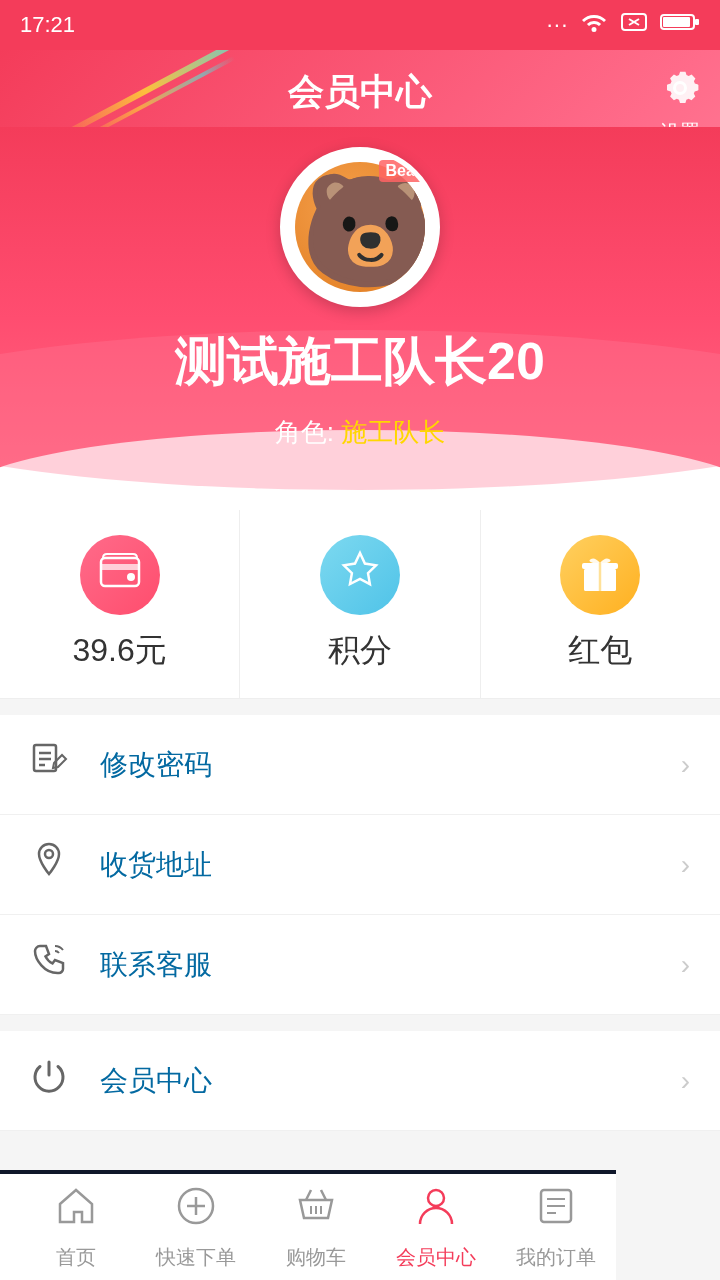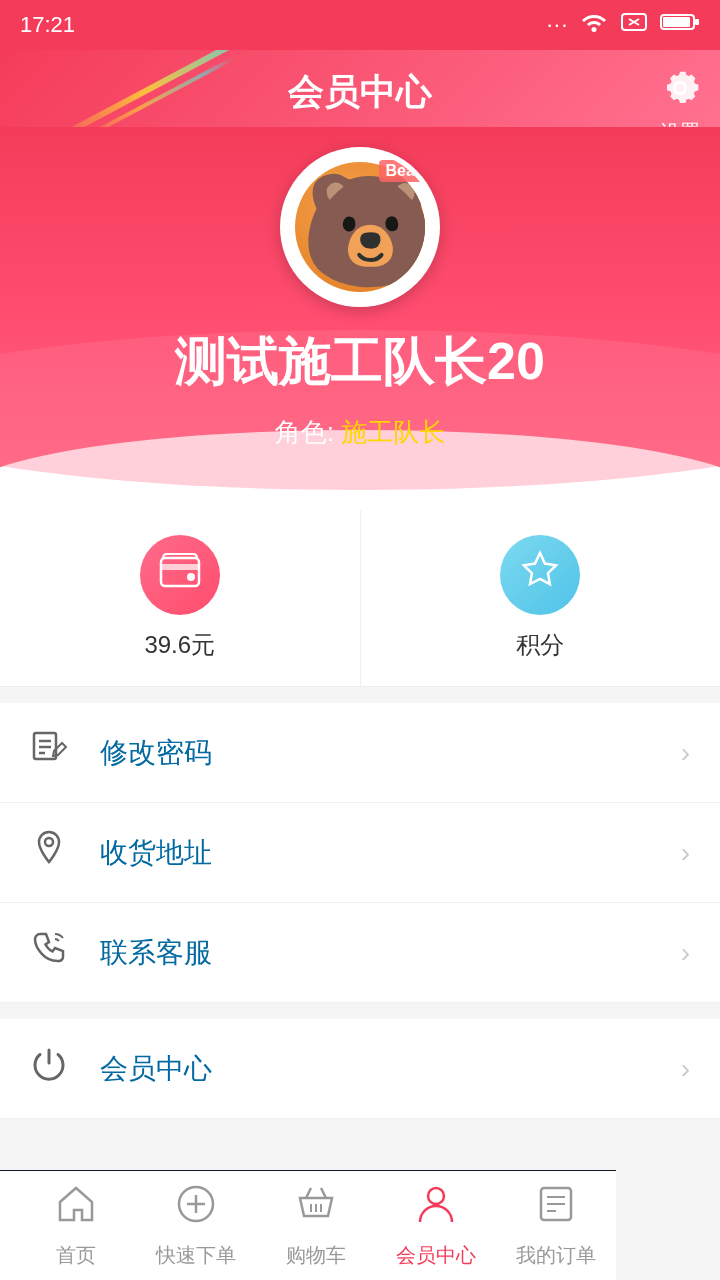--- a/index.html
+++ b/index.html
@@ -188,21 +188,21 @@
       background: linear-gradient(135deg, #7dd9f0, #4fc3e8);
     }
     .stat-icon-circle.gold {
       background: linear-gradient(135deg, #ffd060, #ffb020);
     }
     .stat-icon {
       font-size: 38px;
       color: white;
     }
     .stat-label {
-      font-size: 24px;
+      font-size: 32px;
       color: #333;
     }
 
     
     .menu-list {
       background: white;
       margin-top: 16px;
     }
     .menu-item {
       display: flex;
@@ -235,21 +235,21 @@
       margin-top: 16px;
     }
 
     
     .bottom-nav {
       position: fixed;
       bottom: 0;
       left: 0;
       width: 616px;
       background: white;
-      border-top: 1px solid #0f172a;
+      border-top: 4px solid #0f172a;
       display: flex;
       height: 110px;
       padding-left: 16px;
     }
     .nav-item {
       flex: 1;
       display: flex;
       flex-direction: column;
       align-items: center;
       justify-content: center;
@@ -395,20 +395,35 @@
       <div class="stat-icon-circle lightblue">
         <span class="stat-icon">
           <svg width="44" height="44" viewBox="0 0 44 44" fill="none">
             <path d="M22 4l4.9 10.6L38 16.3l-8 7.8 1.9 11-9.9-5.2L12 35.1l1.9-11-8-7.8 11.1-1.7z" stroke="white" stroke-width="2.5" fill="none"></path>
           </svg>
         </span>
       </div>
       <span class="stat-label">积分</span>
     </div>
 
+    <div class="stat-item">
+      <div class="stat-icon-circle gold">
+        <span class="stat-icon">
+          <svg width="42" height="44" viewBox="0 0 42 44" fill="white">
+            <rect x="3" y="14" width="36" height="6" rx="2" fill="white"></rect>
+            <rect x="5" y="20" width="32" height="22" rx="2" fill="white"></rect>
+            <rect x="5" y="20" width="32" height="22" rx="2" stroke="rgba(255,180,0,0.3)" stroke-width="0" fill="white"></rect>
+            <line x1="21" y1="14" x2="21" y2="42" stroke="rgba(255,180,0,0.4)" stroke-width="2.5"></line>
+            <path d="M21 14 Q16 8 12 10 Q8 12 14 14z" fill="white" opacity="0.9"></path>
+            <path d="M21 14 Q26 8 30 10 Q34 12 28 14z" fill="white" opacity="0.9"></path>
+          </svg>
+        </span>
+      </div>
+      <span class="stat-label">红包</span>
+    </div>
   </div>
 
   <div class="menu-list">
 
     <div class="menu-item">
       <span class="menu-icon">
         <svg width="38" height="38" viewBox="0 0 38 38" fill="none">
           <rect x="4" y="4" width="22" height="26" rx="2" stroke="#666" stroke-width="2.5" fill="none"></rect>
           <line x1="9" y1="12" x2="21" y2="12" stroke="#666" stroke-width="2.5"></line>
           <line x1="9" y1="18" x2="21" y2="18" stroke="#666" stroke-width="2.5"></line>

